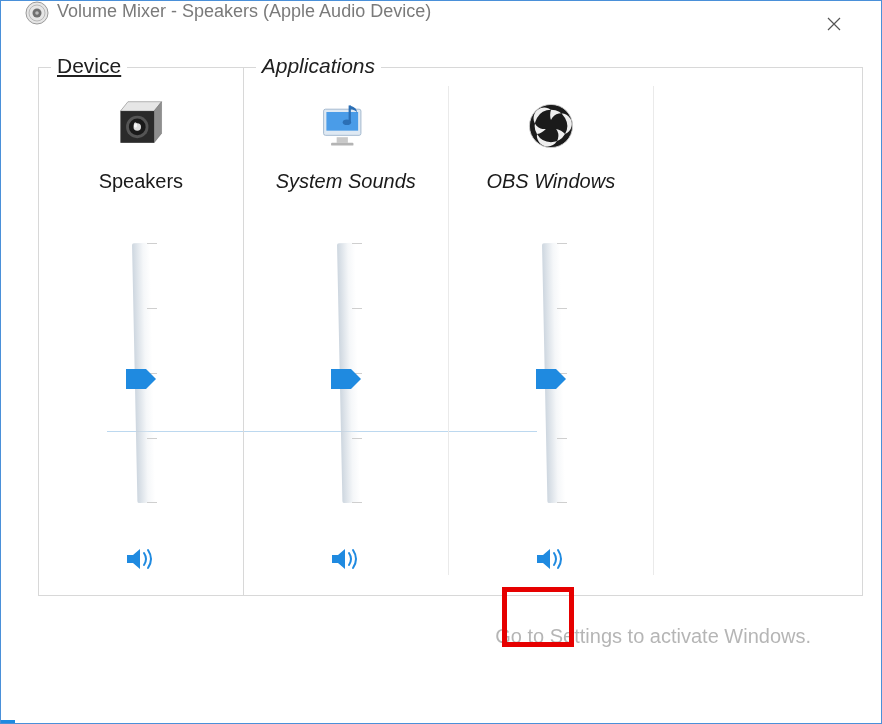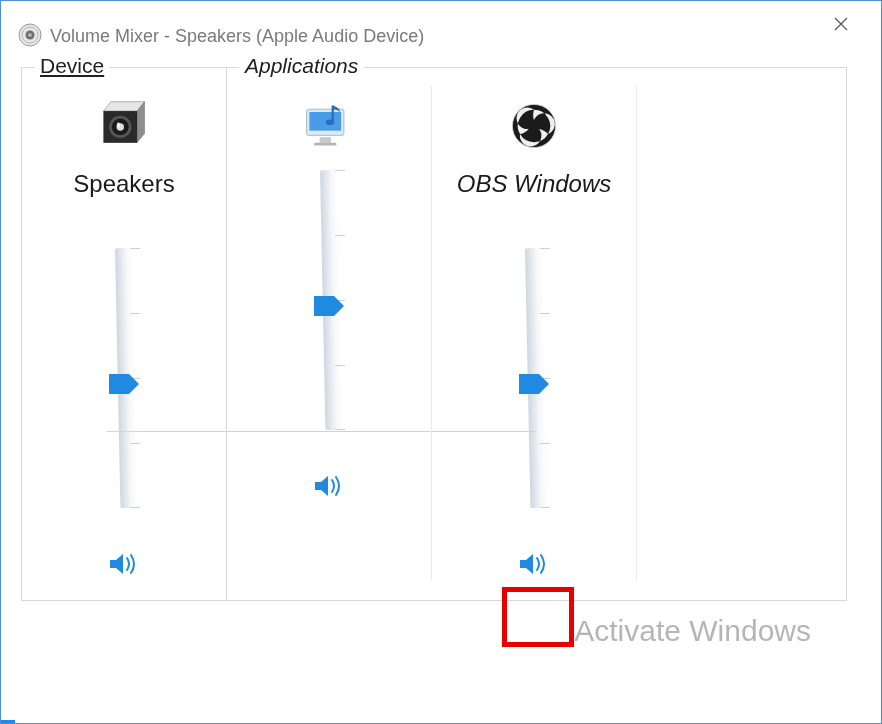--- a/index.html
+++ b/index.html
@@ -15,22 +15,22 @@
       width: 882px;
       height: 724px;
       border: 1px solid #4a90d9;
       border-top: 1px solid #4a90d9;
       position: relative;
       background: #fff;
     }
     .titlebar {
       height: 46px;
       display: flex;
-      align-items: flex-end;
-      padding: 0 17px;
+      align-items: flex-start;
+      padding: 0 24px;
       background: #fff;
     }
     .titlebar-icon {
       width: 24px;
       height: 24px;
       margin-right: 8px;
     }
     .titlebar-text {
       color: #7a7a7a;
       font-size: 18px;
@@ -48,21 +48,21 @@
     .content {
       display: flex;
       padding: 20px 18px 10px 20px;
       gap: 0;
     }
     .panel {
       border: 1px solid #d8d8d8;
       position: relative;
       padding: 18px 0 20px 0;
     }
-    .panel-device { width: 206px; }
+    .panel-device { width: 206px; margin-left: 17px; }
     .panel-apps { width: 620px; border-left: none; display: flex; font-style: italic; }
     .panel-title {
       position: absolute;
       top: -14px;
       left: 12px;
       background: #fff;
       padding: 0 6px;
       font-size: 21px;
       color: #202020;
     }
@@ -78,21 +78,21 @@
     .panel-apps .column:last-child { border-right: none; }
     .app-icon {
       width: 60px;
       height: 60px;
       display: flex;
       align-items: center;
       justify-content: center;
       margin-bottom: 14px;
     }
     .app-label {
-      font-size: 24px;
+      font-size: 20px;
       color: #1a1a1a;
       margin-bottom: 50px;
     }
     .slider-area {
       position: relative;
       height: 270px;
       width: 50px;
       display: flex;
       justify-content: center;
     }
@@ -253,20 +253,21 @@
             <rect x="9" y="15" width="34" height="20" fill="#4a9ce8"></rect>
             <rect x="20" y="42" width="12" height="6" fill="#c9c9c9"></rect>
             <rect x="14" y="48" width="24" height="3" rx="1" fill="#b4b4b4"></rect>
             <g transform="translate(26 6)">
               <path d="M8 2 L8 20" stroke="#2b6fb5" stroke-width="2.4"></path>
               <ellipse cx="5" cy="20" rx="4.5" ry="3" fill="#2b6fb5"></ellipse>
               <path d="M8 2 Q16 4 16 10 Q14 6 8 6 Z" fill="#2b6fb5"></path>
             </g>
           </svg>
         </div>
+        <div class="app-label">System Sounds</div>
         <div class="slider-area">
           <div class="slider-track-bg"></div>
           <div class="slider-ticks">
             <span style="top:0"></span>
               <span style="top:65px"></span>
               <span style="top:130px"></span>
               <span style="top:195px"></span>
               <span style="top:259px"></span>
           </div>
           <div class="thumb">
@@ -320,19 +321,19 @@
           </svg>
         </div>
       </div>
 
       <div class="column" style="border-right:none;"></div>
 
     </div>
   </div>
 
   <div class="watermark">
-    <div class="l1">Activate Windows</div>
+    <div class="l2">Go to Settings to activate Windows.</div>
   </div>
 
   <div class="red-box" style="left:501px; top:586px; width:72px; height:60px;"></div>
 
   <div class="blue-underline"></div>
 </div>
 
 </body></html>

